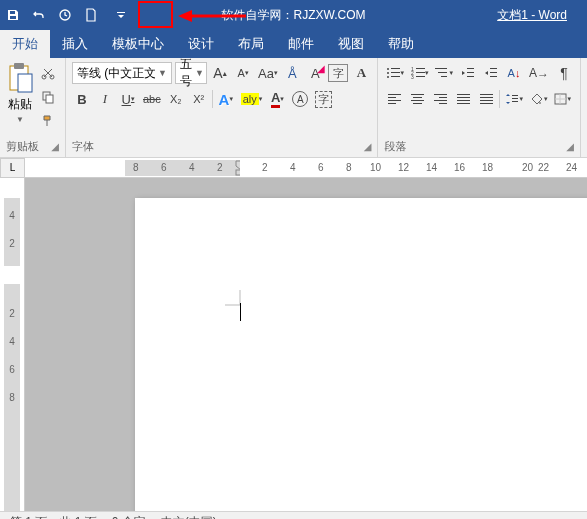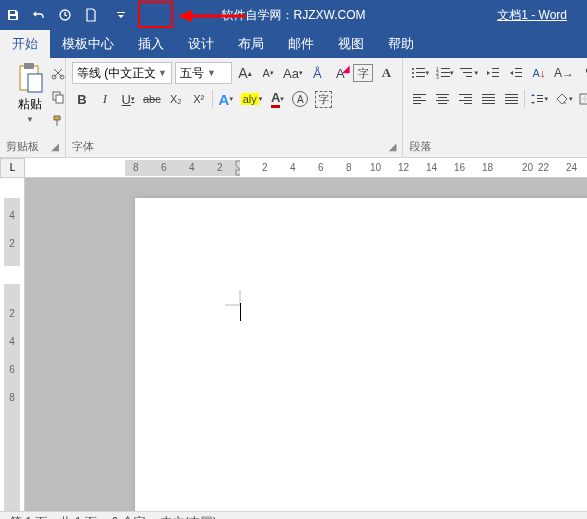--- a/index.html
+++ b/index.html
@@ -11,21 +11,21 @@
   .arrow { position: absolute; top: 10px; left: 178px; z-index: 4; }
   .title-text { position: absolute; left: 50%; transform: translateX(-50%); font-size: 12px; white-space: nowrap; }
   .doc-title { position: absolute; right: 20px; font-size: 12px; text-decoration: underline; }
   .menubar { height: 28px; background: #2b579a; display: flex; align-items: stretch; color: #fff; }
   .menu-item { padding: 0 12px; display: flex; align-items: center; font-size: 13px; cursor: pointer; }
   .menu-item.active { background: #f1f1f1; color: #2b579a; }
   .ribbon { background: #f1f1f1; border-bottom: 1px solid #d4d4d4; height: 100px; display: flex; }
   .group { border-right: 1px solid #d4d4d4; display: flex; flex-direction: column; justify-content: space-between; padding: 4px 6px 1px; }
   .group-label { text-align: center; font-size: 11px; color: #666; padding: 2px 0; display: flex; align-items: center; justify-content: center; gap: 4px; }
   .group-body { flex: 1; display: flex; align-items: flex-start; gap: 4px; }
-  .clip-big { display: flex; flex-direction: column; align-items: center; gap: 2px; margin-left: 10px; }
+  .clip-big { display: flex; flex-direction: column; align-items: center; gap: 2px; }
   .clip-icons { display: flex; flex-direction: column; gap: 2px; }
   .row { display: flex; align-items: center; gap: 3px; margin-bottom: 4px; }
   .combo { background: #fff; border: 1px solid #c4c4c4; height: 22px; display: flex; align-items: center; padding: 0 4px; font-size: 12px; }
   .combo .dd { margin-left: 3px; color: #666; font-size: 9px; }
   .btn { min-width: 20px; height: 22px; display: flex; align-items: center; justify-content: center; font-size: 13px; color: #444; cursor: pointer; padding: 0 2px; }
   .btn.small { font-size: 11px; }
   .ruler-h { height: 20px; background: #fff; border-bottom: 1px solid #ccc; display: flex; align-items: center; position: relative; }
   .ruler-left { width: 25px; height: 20px; background: #f1f1f1; border: 1px solid #ccc; display: flex; align-items: center; justify-content: center; font-size: 10px; }
   .ruler-gray { height: 16px; background: #d8d8d8; display: flex; align-items: center; color: #666; font-size: 10px; position: relative; }
   .ruler-white { height: 16px; background: #fff; flex: 1; display: flex; align-items: center; color: #666; font-size: 10px; position: relative; }
@@ -76,22 +76,22 @@
   <svg class="arrow" width="70" height="20">
     <path d="M68 6 L12 6" stroke="#ff0000" stroke-width="3" fill="none"></path>
     <path d="M0 6 L14 0 L14 12 Z" fill="#ff0000"></path>
   </svg>
   <div class="title-text">软件自学网：RJZXW.COM</div>
   <div class="doc-title">文档1 - Word</div>
 </div>
 
 <div class="menubar">
   <div class="menu-item active">开始</div>
+  <div class="menu-item">插入</div>
   <div class="menu-item">模板中心</div>
-  <div class="menu-item">插入</div>
   <div class="menu-item">设计</div>
   <div class="menu-item">布局</div>
   <div class="menu-item">邮件</div>
   <div class="menu-item">视图</div>
   <div class="menu-item">帮助</div>
 </div>
 
 <div class="ribbon">
 
   <div class="group" style="width:66px">
@@ -133,21 +133,21 @@
       </div>
   </div>
 
   <div class="group" style="flex:0 0 300px">
     <div>
       <div class="row">
         <div class="combo" style="width:100px">
             <span style="overflow:hidden;white-space:nowrap">等线 (中文正文)</span>
             <span class="dd">▼</span>
           </div>
-        <div class="combo" style="width:57px">
+        <div class="combo" style="width:32px">
             <span>五号</span>
             <span class="dd">▼</span>
           </div>
         <div class="btn" style="font-size:14px">A<sup style="font-size:8px">▴</sup></div>
         <div class="btn" style="font-size:11px">A<sup style="font-size:7px">▾</sup></div>
         <div class="btn">Aa<span style="font-size:7px">▾</span></div>
         <div class="btn" style="color:#2b579a">Å</div>
         <div class="btn">
             <span style="position:relative">A<span style="color:#e06;position:absolute;top:-3px;left:6px;font-size:10px">◢</span></span>
           </div>

